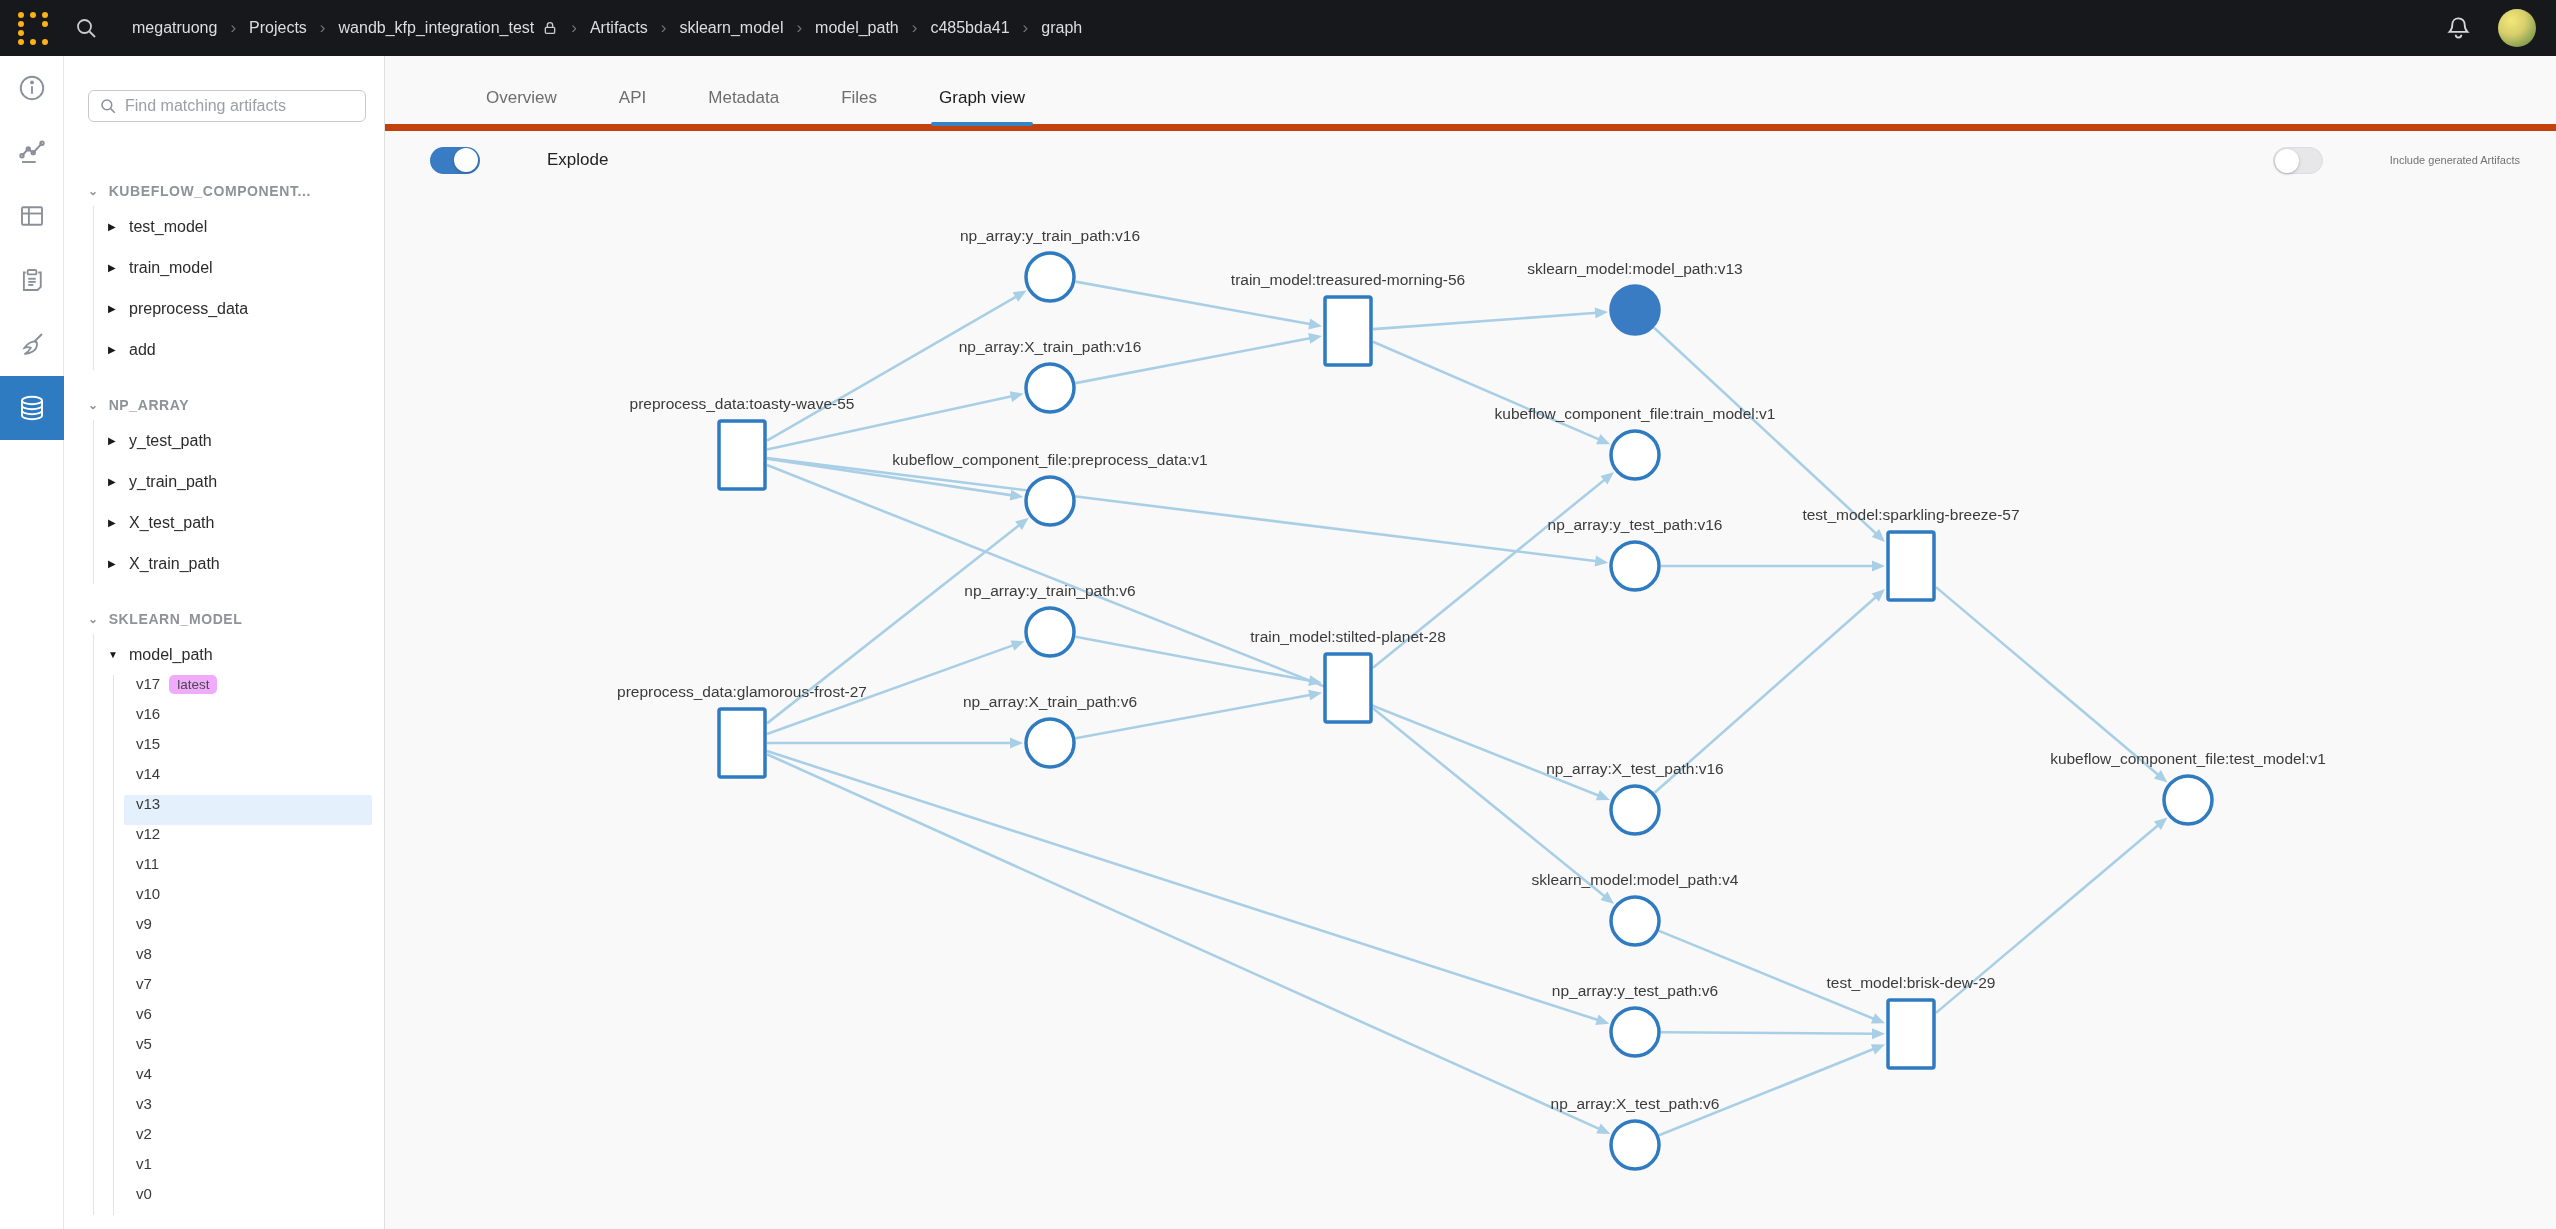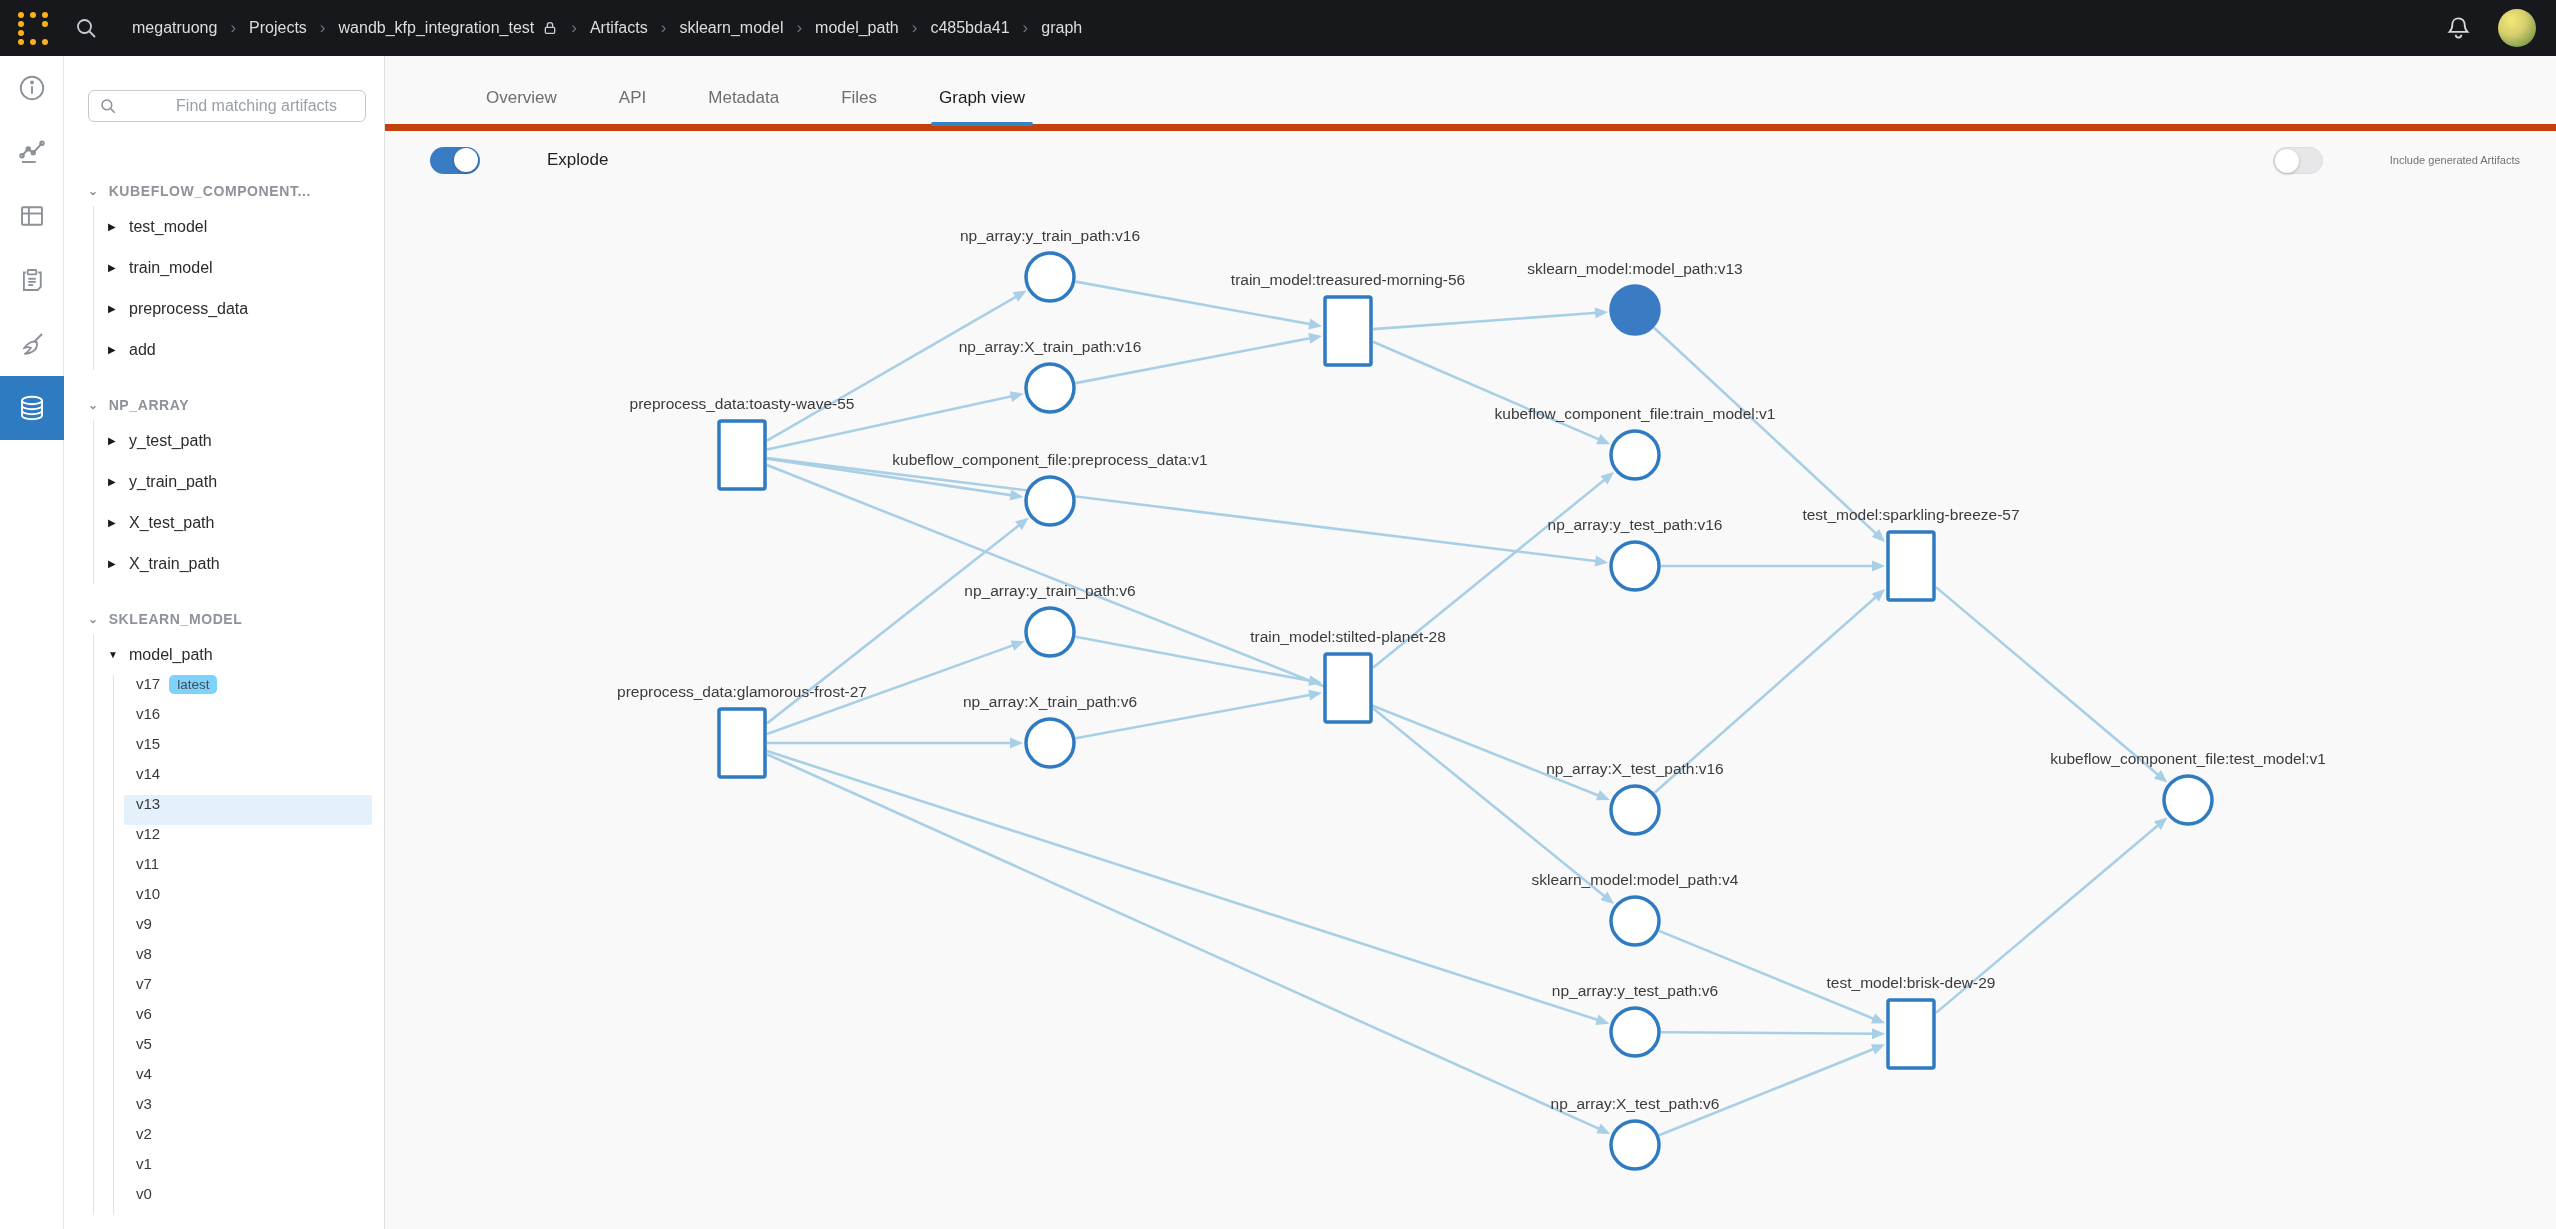--- a/index.html
+++ b/index.html
@@ -29,37 +29,37 @@
   .rail-item { width:64px; height:64px; display:flex; align-items:center; justify-content:center;
     color:#8a8f98; cursor:pointer; }
   .rail-item.active { background:#2f7bc2; color:#fff; }
   .rail-item svg { width:30px; height:30px; }
 
   
   .panel { position:absolute; left:64px; top:56px; bottom:0; width:321px; background:#fff;
     border-right:1px solid #e0e0e0; z-index:20; padding:34px 0 0 24px; overflow:hidden; }
   .searchbox { width:278px; height:32px; border:1px solid #c9c9c9; border-radius:6px;
     display:flex; align-items:center; padding:0 10px; color:#9aa0a6; background:#fff; }
-  .searchbox input { border:none; outline:none; font-size:16px; width:220px;
-    color:#333; background:transparent; font-family:"Liberation Sans", sans-serif;text-align:right; }
+  .searchbox input { border:none; outline:none; font-size:16px; margin-left:8px; width:220px;
+    color:#333; background:transparent; font-family:"Liberation Sans", sans-serif; }
   .searchbox input::placeholder { color:#9aa0a6; }
   .tree { margin-top:54px; }
   .tgroup-header { height:30px; display:flex; align-items:center; color:#8e9299;
     font-size:14px; letter-spacing:.6px; font-weight:bold; cursor:pointer; }
   .tgroup-header .chev { margin-right:10px; font-size:12px; color:#8e9299; }
   .tgroup-body { border-left:1px solid #e4e4e4; margin-left:5px; padding-left:14px; }
   .titem { height:41px; display:flex; align-items:center; font-size:16px; color:#2b2b2b; cursor:pointer; }
   .titem .arrow { font-size:10px; color:#1a1a1a; margin-right:11px; width:10px; }
   .titem.expanded .arrow { transform:rotate(0deg); }
   .tgroup + .tgroup { margin-top:20px; }
   .versions { border-left:1px solid #e4e4e4; margin-left:5px; padding-left:10px; }
   .vrow { height:30px; display:flex; align-items:flex-start; font-size:15px; color:#3a3a3a;
     padding-left:12px; cursor:pointer; border-radius:2px; margin-right:12px; }
   .vrow.selected { background:#e4f0fb; }
-  .vbadge { margin-left:9px; background:#7dd3fc; color:#4a4a4a; font-size:13.5px;
+  .vbadge { margin-left:9px; background:#f0abfc; color:#4a4a4a; font-size:13.5px;
     padding:2px 8px; border-radius:5px; }
 
   
   .main { position:absolute; left:385px; top:56px; right:0; bottom:0; background:#f9f9f9; z-index:5; }
   .tabsrow { height:75px; display:flex; align-items:flex-end; padding-left:93px;
     border-bottom:7px solid #c2410c; }
   .tab { position:relative; font-size:17px; color:#6e6e6e; padding:0 8px 16px 8px;
     margin-right:46px; cursor:pointer; }
   .tab.active { color:#1a1a1a; }
   .tab.active::after { content:""; position:absolute; left:0; right:0; bottom:-2px;

